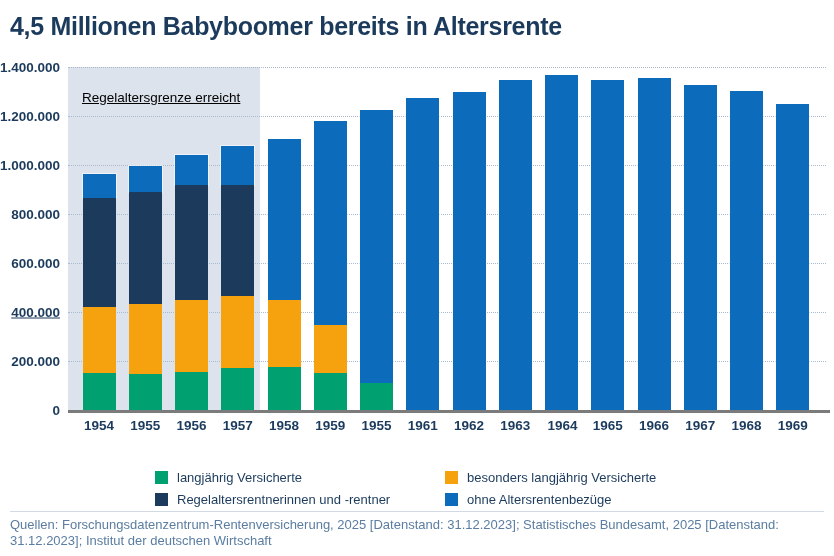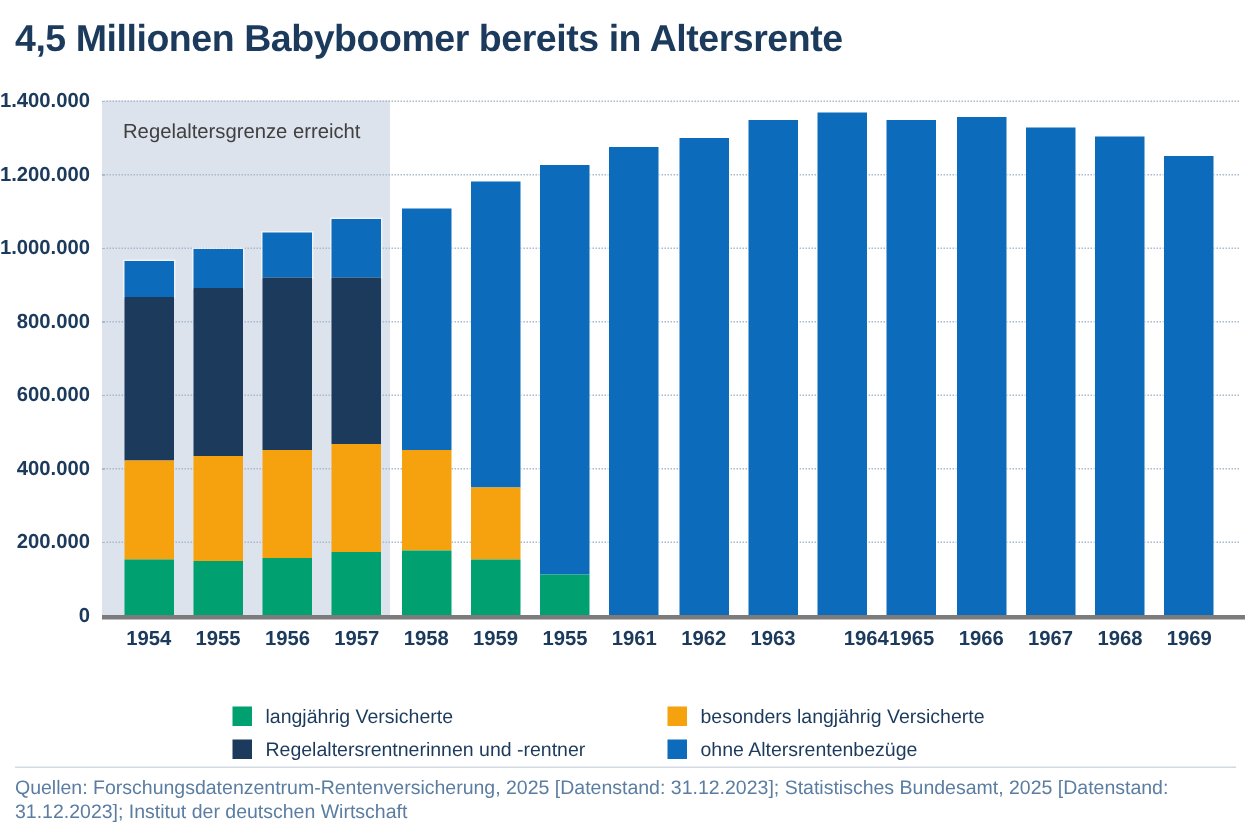--- a/index.html
+++ b/index.html
@@ -54,24 +54,25 @@
   }
 
   #shaded-region {
     position: absolute;
     left: 0; top: 7px;
     width: 192px; height: 343px;
     background: #dce3ed;
   }
   #shaded-label {
     position: absolute;
-    left: 14px; top: 20px;
+    left: 14px; top: 30px;
     font-size: 13.5px;
-    color: #404040;
-    white-space: nowrap;
+    color: #000000;
+    white-space: nowrap;
+    text-decoration: underline;
   }
 
   .gridline {
     position: absolute;
     left: 0; width: 758px;
     height: 0;
     border-top: 1px dotted #a9bace;
   }
 
   #bars {
@@ -153,21 +154,21 @@
 </head>
 <body>
 
 <div id="chart-title">4,5 Millionen Babyboomer bereits in Altersrente</div>
 
 <div id="plot-wrap">
 
   <div id="y-axis">
       <div class="y-tick" style="top: 350px;">0</div>
       <div class="y-tick" style="top: 301px;">200.000</div>
-      <div class="y-tick" style="top: 252px;">400.000</div>
+      <div class="y-tick" style="top: 252px; text-decoration: underline;">400.000</div>
       <div class="y-tick" style="top: 203px;">600.000</div>
       <div class="y-tick" style="top: 154px;">800.000</div>
       <div class="y-tick" style="top: 105px;">1.000.000</div>
       <div class="y-tick" style="top: 56px;">1.200.000</div>
       <div class="y-tick" style="top: 7px; margin-left: 20px;">1.400.000</div>
     </div>
 
   <div id="plot">
     <div id="shaded-region"></div>
     <div id="shaded-label">Regelaltersgrenze erreicht</div>
@@ -254,21 +255,21 @@
       <div class="x-tick" style="left: 14.625px;">1954</div>
       <div class="x-tick" style="left: 60.875px;">1955</div>
       <div class="x-tick" style="left: 107.125px;">1956</div>
       <div class="x-tick" style="left: 153.375px;">1957</div>
       <div class="x-tick" style="left: 199.625px;">1958</div>
       <div class="x-tick" style="left: 245.875px;">1959</div>
       <div class="x-tick" style="left: 292.125px;">1955</div>
       <div class="x-tick" style="left: 338.375px;">1961</div>
       <div class="x-tick" style="left: 384.625px;">1962</div>
       <div class="x-tick" style="left: 430.875px;">1963</div>
-      <div class="x-tick" style="left: 493px; text-align: center;">1964</div>
+      <div class="x-tick" style="left: 478px; text-align: center;">1964</div>
       <div class="x-tick" style="left: 523.375px;">1965</div>
       <div class="x-tick" style="left: 569.625px;">1966</div>
       <div class="x-tick" style="left: 615.875px;">1967</div>
       <div class="x-tick" style="left: 662.125px;">1968</div>
       <div class="x-tick" style="left: 708.375px;">1969</div>
     </div>
 </div>
 
 <div id="legend">
     <div class="legend-item">

